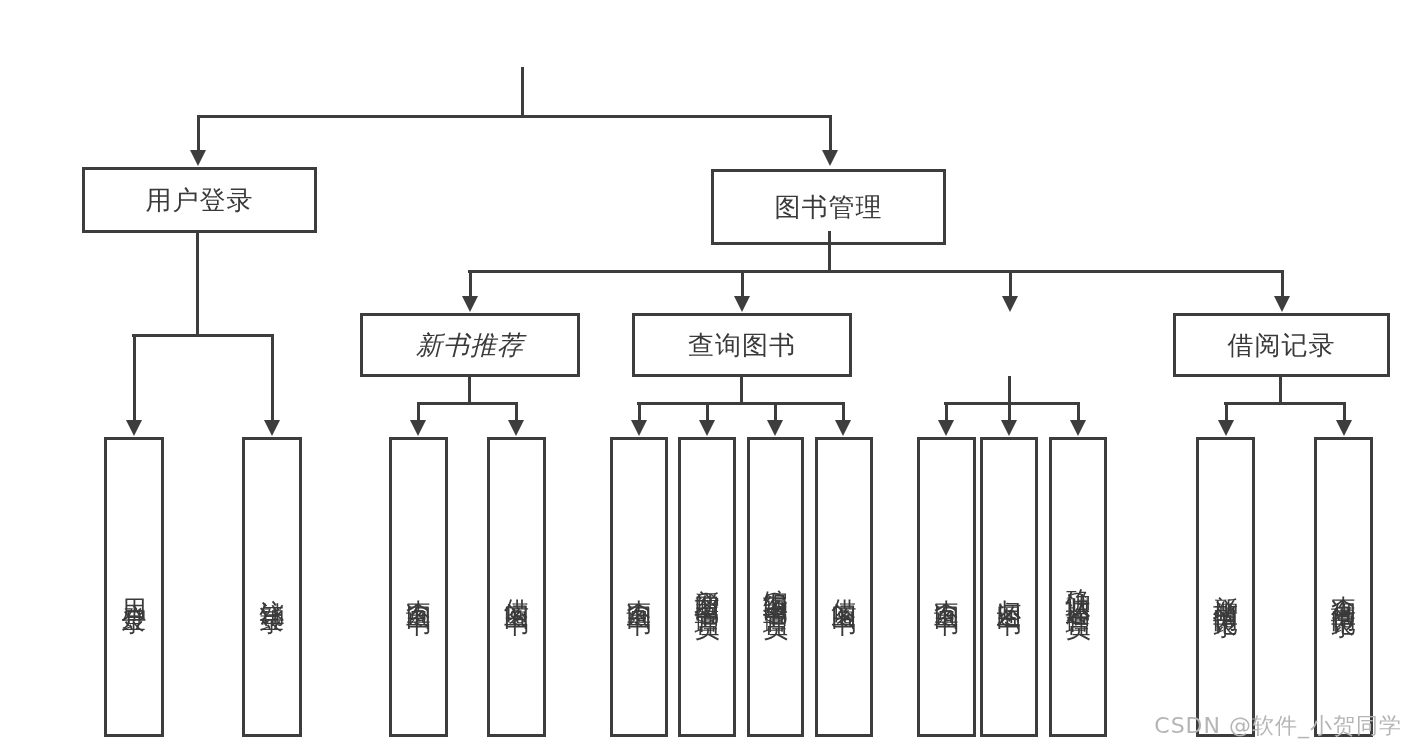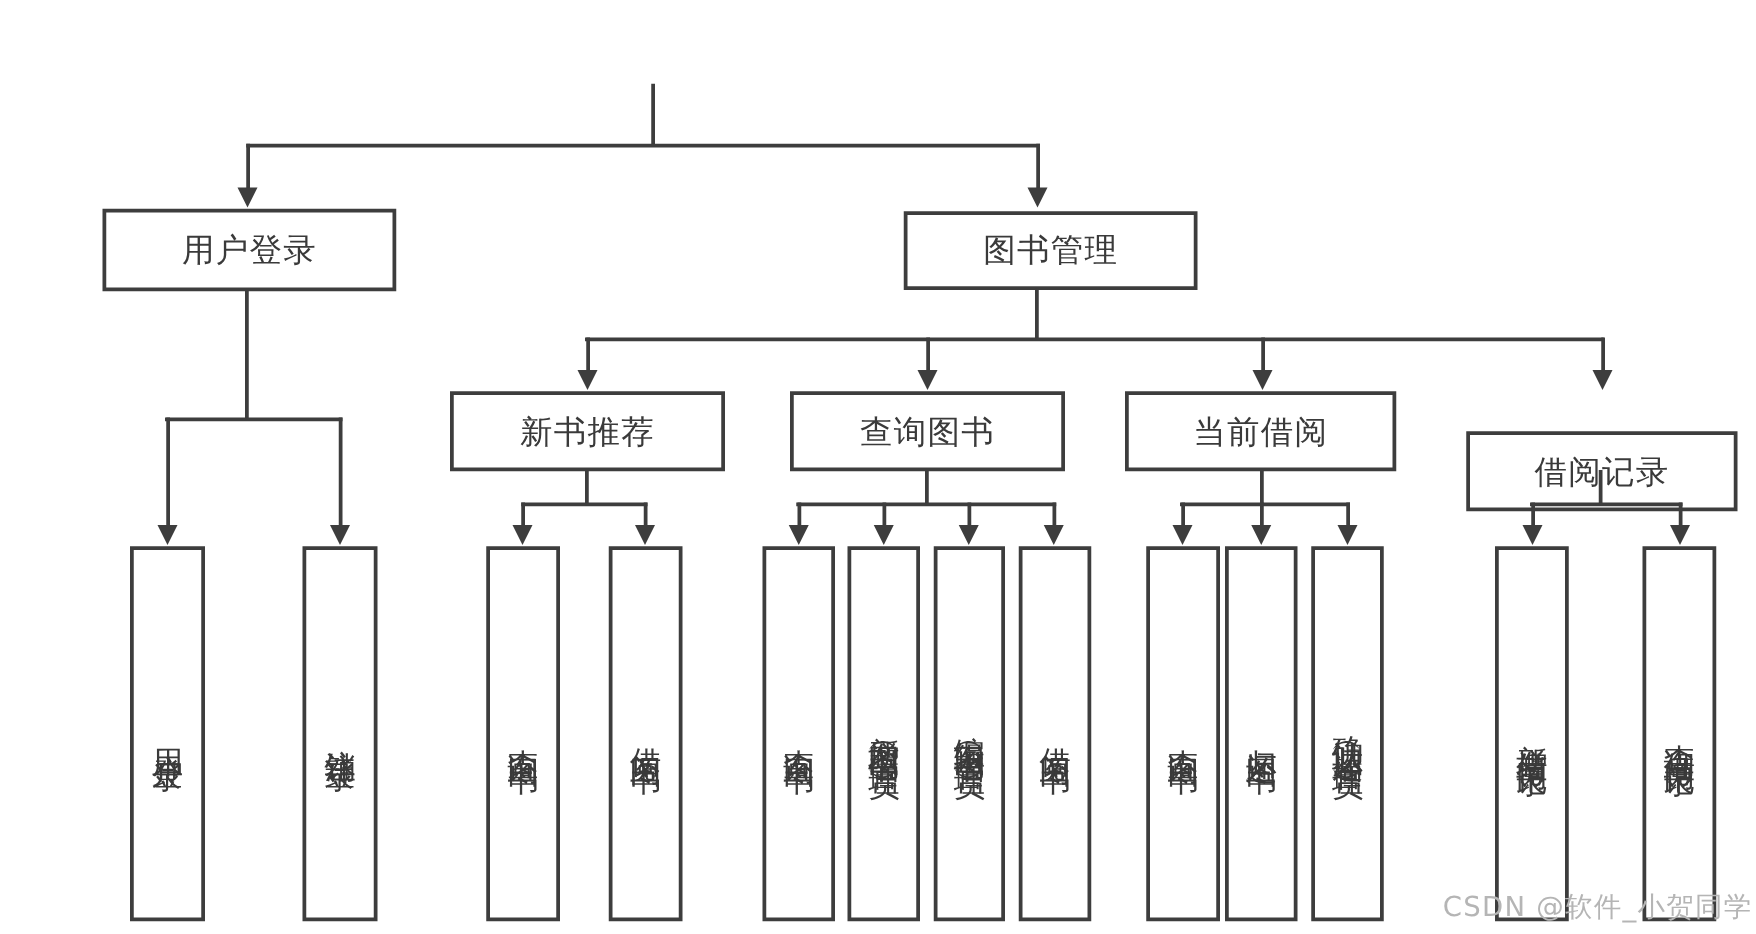--- a/index.html
+++ b/index.html
@@ -40,25 +40,25 @@
     background:var(--line);
   }
   .arrow::after{
     content:"";position:absolute;left:0;bottom:0;width:0;height:0;
     border-left:8px solid transparent;border-right:8px solid transparent;
     border-top:16px solid var(--line);
   }
   
   .b-root{left:22px;top:13px;width:1001px;height:55px;}
   .b-user-login{left:82px;top:167px;width:235px;height:66px;}
-  .b-book-mgmt{left:711px;top:169px;width:235px;height:63px;margin-left:12px;}
-  .b-new-books{left:360px;top:313px;width:220px;height:64px;}
+  .b-book-mgmt{left:711px;top:169px;width:235px;height:76px;}
+  .b-new-books{left:360px;top:313px;width:220px;height:64px;font-style:italic;}
   .b-book-borrow{left:632px;top:313px;width:220px;height:64px;}
   .b-current-borrow{left:900px;top:313px;width:217px;height:64px;}
-  .b-borrow-records{left:1173px;top:313px;width:217px;height:64px;margin-top:32px;}
+  .b-borrow-records{left:1173px;top:313px;width:217px;height:64px;}
   
   .l1{left:104px;width:60px;}
   .l2{left:242px;width:60px;}
   .l3{left:389px;width:59px;}
   .l4{left:487px;width:59px;}
   .l5{left:610px;width:58px;}
   .l6{left:678px;width:58px;}
   .l7{left:747px;width:57px;}
   .l8{left:815px;width:58px;}
   .l9{left:917px;width:59px;}
@@ -119,21 +119,20 @@
 <body>
 
 <div id="canvas">
 
 
   <div class="box b-user-login">用户登录</div>
   <div class="box b-book-mgmt">图书管理</div>
 
   <div class="box b-new-books">新书推荐</div>
   <div class="box b-book-borrow">查询图书</div>
-  <div class="box b-current-borrow">当前借阅</div>
   <div class="box b-borrow-records">借阅记录</div>
 
   <div class="leaf l1">
       <span>用户登录</span>
     </div>
   <div class="leaf l2">
       <span>注销登录</span>
     </div>
   <div class="leaf l3">
       <span>查询图书</span>

